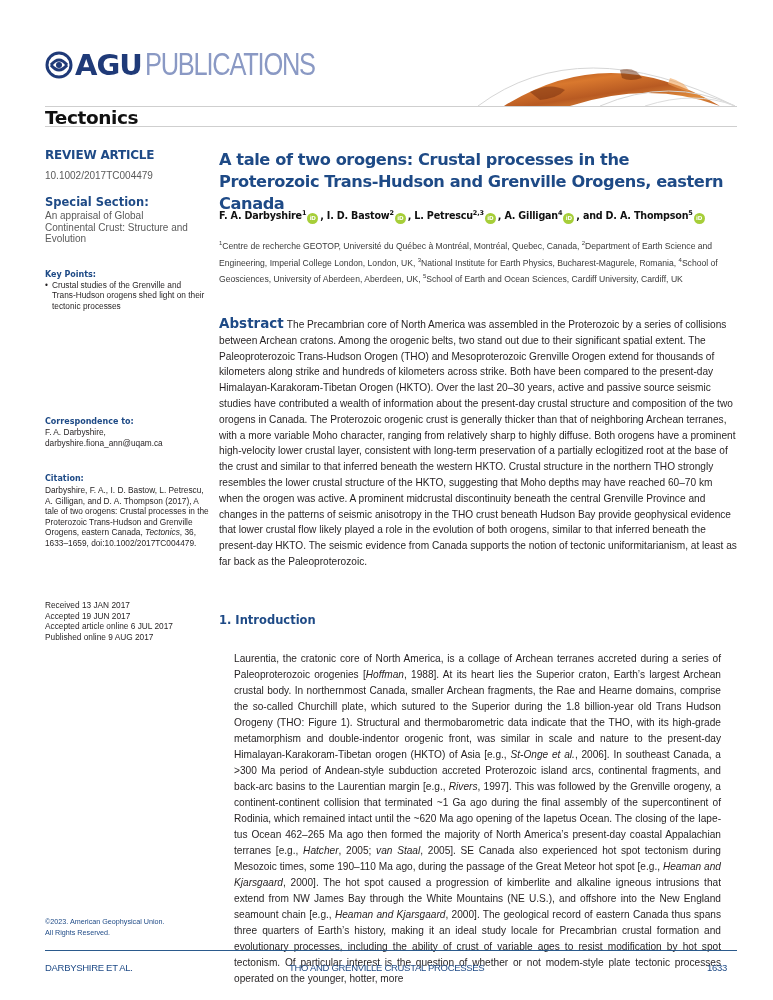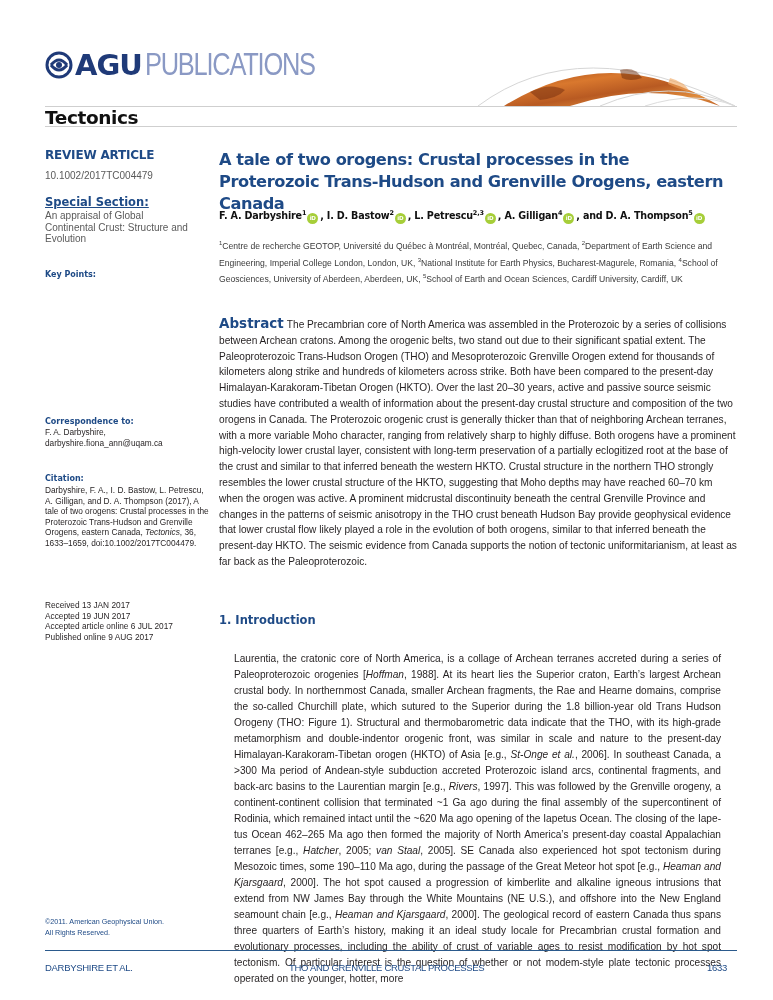--- a/index.html
+++ b/index.html
@@ -13,21 +13,21 @@
   .logo-pub { font-family:"Liberation Sans", sans-serif; font-size:31px; color:#8a99c4; letter-spacing:-1.5px; transform:scaleX(0.82); transform-origin:left center; line-height:36px; margin-left:3px; }
   .art { left:470px; top:52px; width:300px; height:56px; }
   .rule1 { left:45px; top:106px; width:692px; height:1px; background:#cfcfcf; }
   .journal { left:45px; top:107px; font-family:"DejaVu Sans", sans-serif; font-weight:bold; font-size:18.5px; color:#111; letter-spacing:-0.4px; }
   .rule2 { left:45px; top:126px; width:692px; height:1px; background:#cfcfcf; }
 
   
   .side { left:45px; width:160px; font-size:10px; line-height:12px; color:#4d4d4d; }
   .review { top:149px; font-family:"DejaVu Sans", sans-serif; font-weight:bold; font-size:12px; color:#1e4a86; letter-spacing:-0.2px; }
   .doi { top:170px; font-size:10px; color:#5a5a5a; }
-  .spec-h { top:196px; font-family:"DejaVu Sans", sans-serif; font-weight:bold; font-size:11.5px; color:#1e4a86;text-decoration:underline; }
+  .spec-h { top:196px; font-family:"DejaVu Sans", sans-serif; font-weight:bold; font-size:11.5px; color:#1e4a86; }
   .spec-t { top:210px; font-size:10px; line-height:11.5px; color:#5a5a5a; width:150px; }
   .kp-h { top:269px; font-family:"DejaVu Sans", sans-serif; font-weight:bold; font-size:8px; color:#1e4a86; }
   .kp { top:280px; font-size:8.3px; line-height:10.3px; color:#231f20; width:160px; }
   .kp ul { margin:0; padding:0; list-style:none; }
   .kp li { padding-left:7px; position:relative; }
   .kp li::before { content:"\2022"; position:absolute; left:0; top:0; }
   .lbl { font-family:"DejaVu Sans", sans-serif; font-weight:bold; font-size:8px; color:#1e4a86; }
   .corr-h { top:416px; }
   .corr { top:427px; font-size:8.3px; line-height:10.5px; color:#231f20; }
   .cit-h { top:473px; }
@@ -93,41 +93,42 @@
 <div class="abs rule2"></div>
 
 <div class="abs side review">REVIEW ARTICLE</div>
 <div class="abs side doi">10.1002/2017TC004479</div>
 <div class="abs side spec-h">Special Section:</div>
 <div class="abs side spec-t">An appraisal of Global Continental Crust: Structure and Evolution</div>
 
 <div class="abs side kp-h">Key Points:</div>
 <div class="abs side kp">
   <ul>
+    <li>Crustal studies of the Grenville and Trans-Hudson orogens shed light on their tectonic processes</li>
   </ul>
 </div>
 
 <div class="abs side lbl corr-h">Correspondence to:</div>
 <div class="abs side corr">
   <div>F. A. Darbyshire,</div>
   <div>darbyshire.fiona_ann@uqam.ca</div>
 </div>
 
 <div class="abs side lbl cit-h">Citation:</div>
 <div class="abs side cit"><span>Darbyshire, F. A., I. D. Bastow, L. Petrescu, A. Gilligan, and D. A. Thompson (2017), A tale of two orogens: Crustal processes in the Proterozoic Trans-Hudson and Grenville Orogens, eastern Canada, </span><i>Tectonics</i><span>, 36, 1633–1659, doi:10.1002/2017TC004479.</span></div>
 
 <div class="abs side dates">
   <div>Received 13 JAN 2017</div>
   <div>Accepted 19 JUN 2017</div>
   <div>Accepted article online 6 JUL 2017</div>
   <div>Published online 9 AUG 2017</div>
 </div>
 
 <div class="abs side copy">
-  <div>©2011. American Geophysical Union.</div>
+  <div>©2023. American Geophysical Union.</div>
   <div>All Rights Reserved.</div>
 </div>
 
 <div class="abs main title">A tale of two orogens: Crustal processes in the Proterozoic Trans-Hudson and Grenville Orogens, eastern Canada</div>
 
 <div class="abs main authors" id="authors"><span>F. A. Darbyshire</span><sup>1</sup><span class="orcid">iD</span><span>, </span><span>I. D. Bastow</span><sup>2</sup><span class="orcid">iD</span><span>, </span><span>L. Petrescu</span><sup>2,3</sup><span class="orcid">iD</span><span>, </span><span>A. Gilligan</span><sup>4</sup><span class="orcid">iD</span><span>, and </span><span>D. A. Thompson</span><sup>5</sup><span class="orcid">iD</span></div>
 
 <div class="abs main affil" id="affils"><sup>1</sup><span>Centre de recherche GEOTOP, Université du Québec à Montréal, Montréal, Quebec, Canada, </span><sup>2</sup><span>Department of Earth Science and Engineering, Imperial College London, London, UK, </span><sup>3</sup><span>National Institute for Earth Physics, Bucharest-Magurele, Romania, </span><sup>4</sup><span>School of Geosciences, University of Aberdeen, Aberdeen, UK, </span><sup>5</sup><span>School of Earth and Ocean Sciences, Cardiff University, Cardiff, UK</span></div>
 
 <div class="abs main abstract"><span class="abs-h">Abstract</span><span>The Precambrian core of North America was assembled in the Proterozoic by a series of collisions between Archean cratons. Among the orogenic belts, two stand out due to their significant spatial extent. The Paleoproterozoic Trans-Hudson Orogen (THO) and Mesoproterozoic Grenville Orogen extend for thousands of kilometers along strike and hundreds of kilometers across strike. Both have been compared to the present-day Himalayan-Karakoram-Tibetan Orogen (HKTO). Over the last 20–30 years, active and passive source seismic studies have contributed a wealth of information about the present-day crustal structure and composition of the two orogens in Canada. The Proterozoic orogenic crust is generally thicker than that of neighboring Archean terranes, with a more variable Moho character, ranging from relatively sharp to highly diffuse. Both orogens have a prominent high-velocity lower crustal layer, consistent with long-term preservation of a partially eclogitized root at the base of the crust and similar to that inferred beneath the western HKTO. Crustal structure in the northern THO strongly resembles the lower crustal structure of the HKTO, suggesting that Moho depths may have reached 60–70 km when the orogen was active. A prominent midcrustal discontinuity beneath the central Grenville Province and changes in the patterns of seismic anisotropy in the THO crust beneath Hudson Bay provide geophysical evidence that lower crustal flow likely played a role in the evolution of both orogens, similar to that inferred beneath the present-day HKTO. The seismic evidence from Canada supports the notion of tectonic uniformitarianism, at least as far back as the Paleoproterozoic.</span></div>

